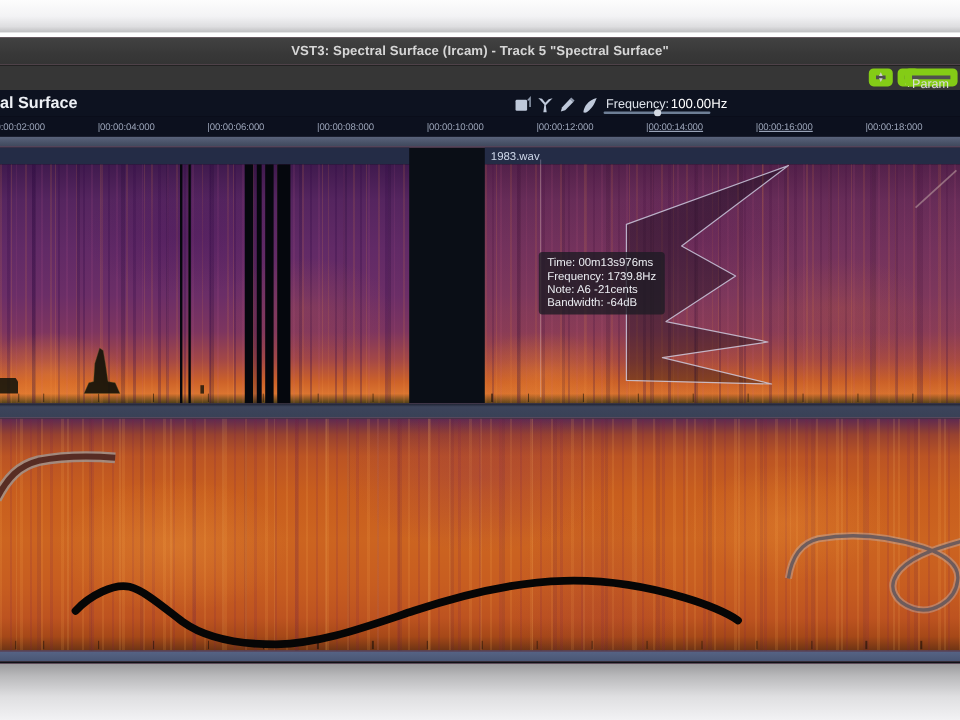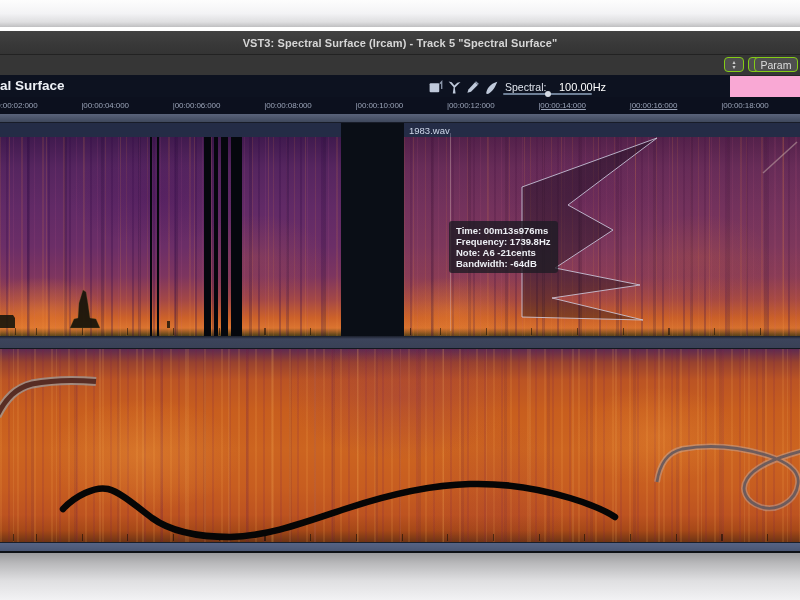--- a/index.html
+++ b/index.html
@@ -12,29 +12,29 @@
   .desktop-bottom{position:absolute;left:0;top:549px;width:800px;height:51px;
     background:linear-gradient(180deg,#8f8f91 0%,#b9b9bb 28%,#dfdfe1 62%,#f2f2f4 100%);}
 
   
   .window{position:absolute;left:0;top:31px;width:800px;height:522px;background:#f9a8d4;}
   .titlebar{position:absolute;left:0;top:0;width:800px;height:23px;
     background:linear-gradient(180deg,#424242 0%,#383838 60%,#343434 100%);
     border-bottom:1px solid #222;display:flex;align-items:center;justify-content:center;}
   .titlebar .title{font-size:11px;font-weight:bold;color:#d6d6d6;letter-spacing:.1px;}
   .host-toolbar{position:absolute;left:0;top:24px;width:800px;height:20px;background:#363636;border-bottom:1px solid #262626;}
-  .host-btn{position:absolute;top:2px;height:15px;background:#4f4f4f;border:1px solid #84cc16;border-radius:4px;
-    color:#dcdcdc;font-size:10.5px;line-height:14px;text-align:center;box-sizing:border-box;}
+  .host-btn{position:absolute;top:2px;height:15px;background:#4f4f4f;border:6px solid #84cc16;border-radius:4px;
+    color:#dcdcdc;font-size:10.5px;line-height:14px;text-align:left;box-sizing:border-box;}
   .btn-stepper{right:56px;width:20px;display:flex;flex-direction:column;align-items:center;justify-content:center;}
   .btn-stepper span{font-size:6px;line-height:5px;color:#cfcfcf;}
   .btn-add{right:34px;width:18px;}
   .btn-param{right:2px;width:44px;}
 
   
-  .plugin-header{position:absolute;left:0;top:44px;width:730px;height:22px;background:#0d1220;border-bottom:1px solid #060910;}
+  .plugin-header{position:absolute;left:0;top:44px;width:800px;height:22px;background:#0d1220;border-bottom:1px solid #060910;}
   .plugin-title{position:absolute;left:0;top:3px;font-size:13.5px;font-weight:bold;color:#eef1f6;white-space:nowrap;}
   .tool-btn{position:absolute;top:5px;width:15px;height:15px;}
   .tool-btn svg{display:block;}
   .bw-label{position:absolute;left:505px;top:6px;font-size:10.5px;color:#dfe4ec;}
   .bw-value{position:absolute;left:559px;top:6px;font-size:11px;color:#fff;}
   .bw-slider{position:absolute;left:503px;top:18px;width:89px;height:2px;background:#6e7f96;border-radius:1px;}
   .bw-thumb{position:absolute;left:42px;top:-2px;width:6px;height:6px;border-radius:50%;background:#d3d9e2;}
 
   
   .ruler{position:absolute;left:0;top:66px;width:800px;height:17px;background:#0c101e;overflow:hidden;border-bottom:1px solid #060910;}
@@ -81,22 +81,22 @@
       radial-gradient(100px 120px at 62% 80%, rgba(150,50,60,.18), transparent 70%),
       repeating-linear-gradient(90deg, rgba(255,180,80,.13) 0 2px, transparent 2px 8px, rgba(120,30,70,.16) 8px 10px, transparent 10px 17px),
       repeating-linear-gradient(90deg, transparent 0 13px, rgba(255,200,110,.12) 13px 14.5px, transparent 14.5px 31px, rgba(90,25,60,.14) 31px 34px, transparent 34px 43px),
       linear-gradient(180deg,#5e2a50 0%,#98422f 7%,#bb5424 16%,#c85e1e 32%,#cc6420 52%,#c75d20 72%,#bd5320 86%,#a64818 94%,#6e3414 100%);
   }
 
   
   .overlay{position:absolute;left:0;top:0;width:800px;height:600px;pointer-events:none;}
 
   
-  .tooltip{position:absolute;left:449px;top:221px;background:rgba(30,28,36,.8);border-radius:3px;
-    padding:4px 7px;color:#eceef3;font-size:9.5px;line-height:11px;white-space:nowrap;z-index:9;font-weight:bold;}
+  .tooltip{position:absolute;left:449px;top:210px;background:rgba(30,28,36,.8);border-radius:3px;
+    padding:4px 7px;color:#eceef3;font-size:9.5px;line-height:11px;white-space:nowrap;z-index:9;}
 </style>
 </head>
 <body>
 
 <div class="page">
   <div class="desktop-top"></div>
   <div class="desktop-bottom"></div>
 
   <div class="window">
 
@@ -132,21 +132,21 @@
           <path d="M2.2 12 L3.2 8.8 L9.4 2.2 L11.9 4.6 L5.6 11 Z" fill="#bfc9da"></path>
           <path d="M9.8 1.6 L12.4 4.1" stroke="#8f9aad" stroke-width="1.4"></path>
         </svg>
       </span>
       <span class="tool-btn" style="left:484px">
         <svg width="15" height="15" viewBox="0 0 14 14">
           <path d="M2 12.6 C2.6 8.2 5.4 3.6 12.4 1.6 C10.8 5 10 9 4.6 12.6 C3.8 13.1 2.8 13.1 2 12.6 Z" fill="#bfc9da"></path>
         </svg>
       </span>
 
-      <span class="bw-label">Spectral:</span>
+      <span class="bw-label">Frequency:</span>
       <span class="bw-value">100.00Hz</span>
       <div class="bw-slider">
         <div class="bw-thumb"></div>
       </div>
     </div>
 
     <div class="ruler">
       <span class="ruler-label" style="left: -10px;">|00:00:02:000</span>
       <span class="ruler-label" style="left: 81.4px;">|00:00:04:000</span>
       <span class="ruler-label" style="left: 172.8px;">|00:00:06:000</span>

